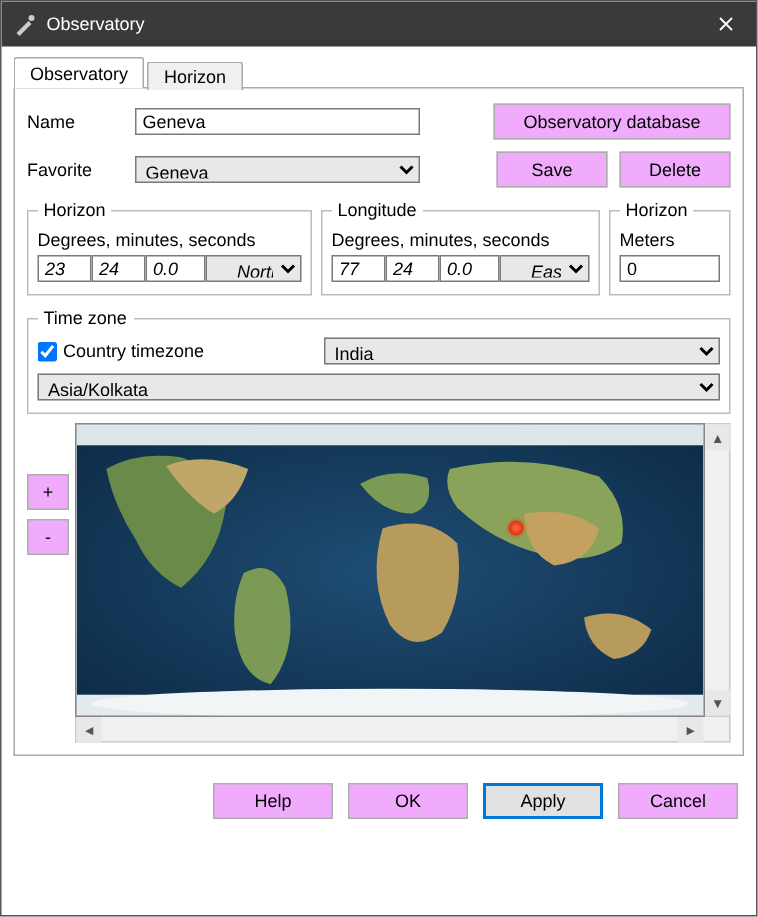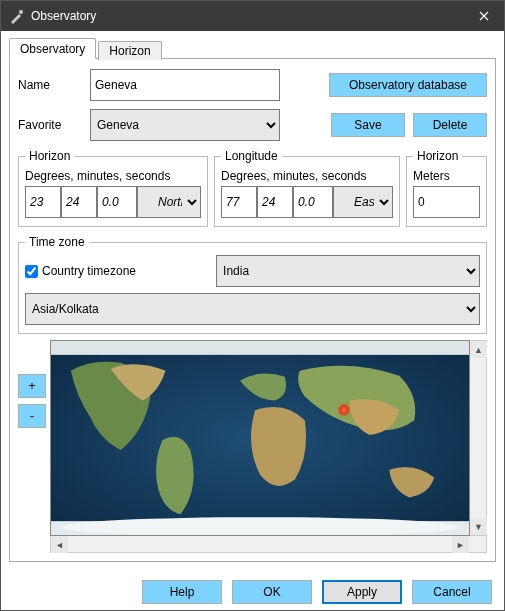--- a/index.html
+++ b/index.html
@@ -67,30 +67,30 @@
     padding: 10px 8px 8px 8px;
   }
   .row { display: flex; align-items: center; margin-bottom: 8px; gap: 8px; }
   .label { width: 64px; }
   input[type=text], select {
     font-family: inherit;
     font-size: 12px;
     padding: 2px 4px;
     border: 1px solid #7a7a7a;
     background: #fff;
-    height: 32px;
+    height: 18px;
   }
   select {
     background: #e8e8e8;
     padding: 2px 2px;
   }
   .btn {
     font-family: inherit;
     font-size: 12px;
-    background: #7dd3fc;
+    background: #f0abfc;
     border: 1px solid #adadad;
     height: 24px;
     cursor: pointer;
     text-align: center;
   }
   .btn.primary { border: 2px solid #0078d7; background: #e1e1e1; }
   fieldset {
     border: 1px solid #bbb;
     padding: 6px 6px 8px 6px;
     margin: 0;

